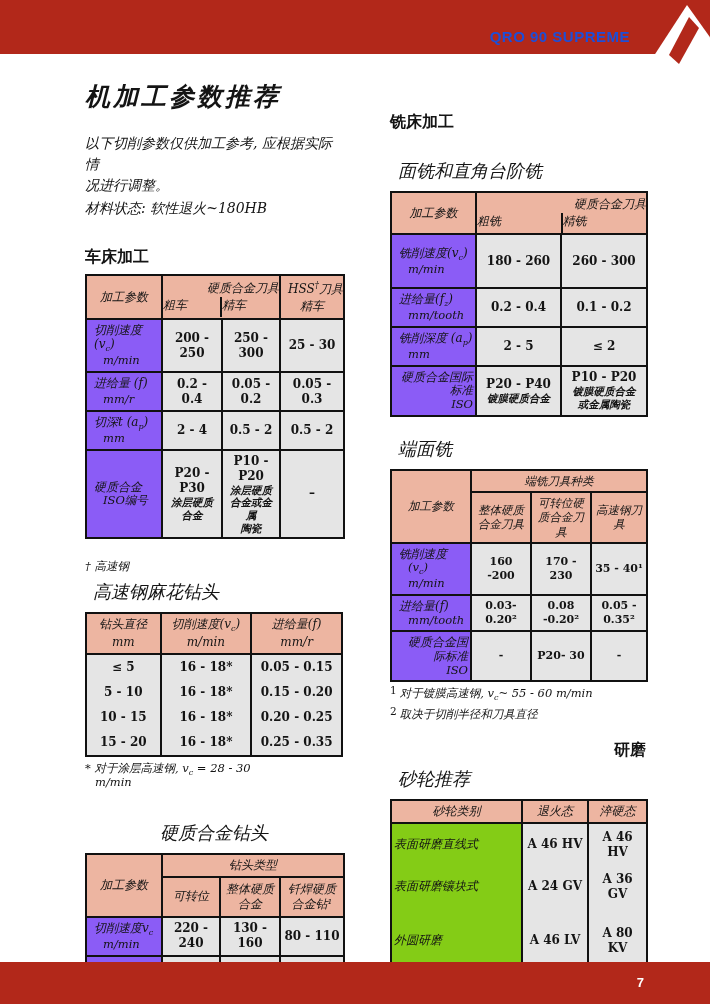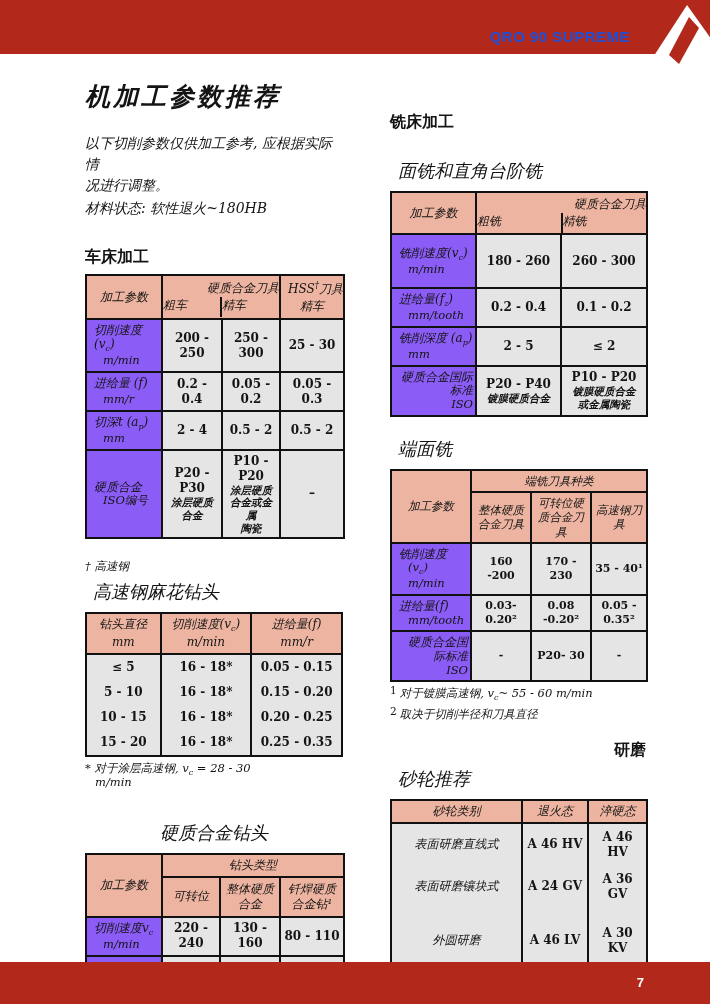--- a/index.html
+++ b/index.html
@@ -59,21 +59,21 @@
   .gsub { display:flex; }
   .gsub span { flex:1; padding:1px 0 4px 0; text-align:left; }
   .gsub .dv { border-left:2px solid #111; }
   .gsub1 { padding:1px 0 4px 0; text-align:center; }
 
   
   .nb td { border-top:none; border-bottom:none; padding:4px 2px; }
   .drill .nb td { padding:5px 2px; }
   .gr .nb td { padding:6px 2px; }
   .gr .gap td { padding-top:18px; }
-  .glbl { background:#e5e5e5; font-style:italic; font-size:12px; text-align:center; }
+  .glbl { background:#84cc16; font-style:italic; font-size:12px; text-align:left; }
 
   
   .lathe .hl { height:40px; }
   .face .row-tall td { height:54px; }
   .end .hl { font-size:11.5px; }
   .end .val { font-size:11px; }
   .carb .sub { height:40px; }
 
   
   .mt-turnh { margin-top:28px; }
@@ -407,21 +407,21 @@
         <td class="val">A 46 HV</td>
       </tr>
       <tr class="nb">
         <td class="glbl">表面研磨镶块式</td>
         <td class="val">A 24 GV</td>
         <td class="val">A 36 GV</td>
       </tr>
       <tr class="nb gap">
         <td class="glbl">外圆研磨</td>
         <td class="val">A 46 LV</td>
-        <td class="val">A 30 KV</td>
+        <td class="val">A 80 KV</td>
       </tr>
       <tr class="nb">
         <td class="glbl">内壁研磨</td>
         <td class="val">A 46 JV</td>
         <td class="val">A 60 IV</td>
       </tr>
       <tr class="nb">
         <td class="glbl">成形研磨</td>
         <td class="val">A 100 LV</td>
         <td class="val">A 120 KV</td>

